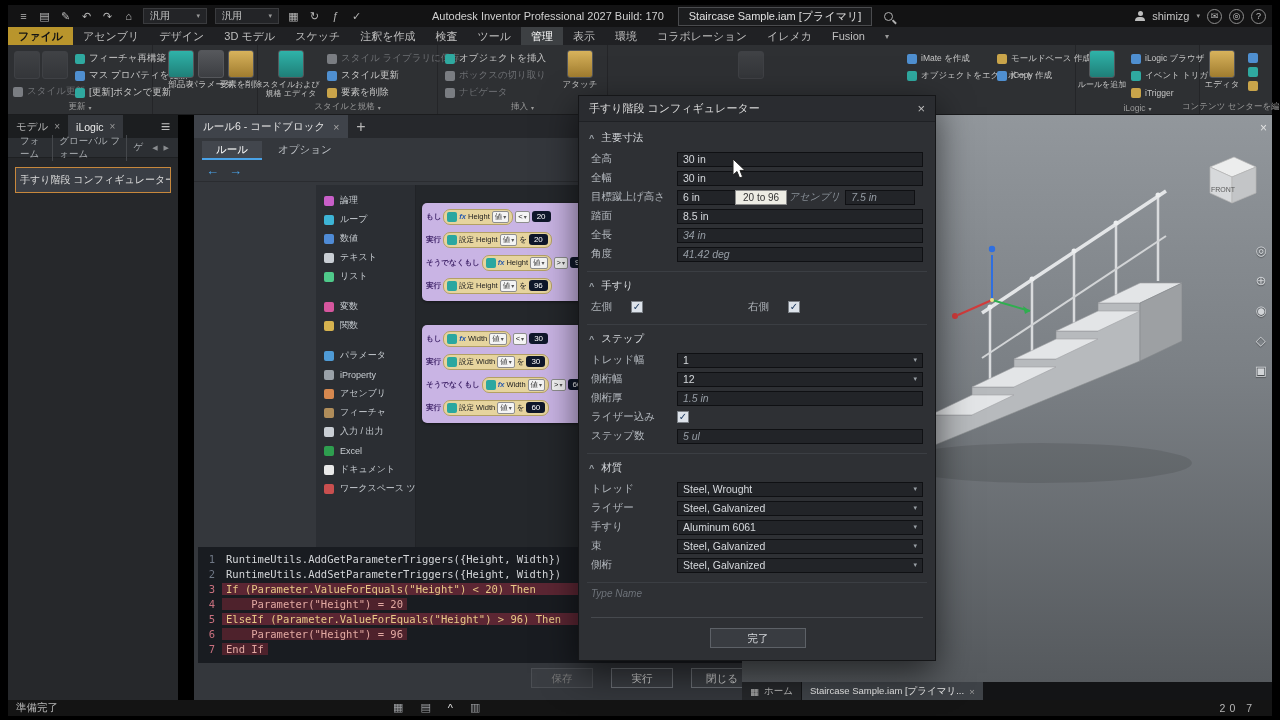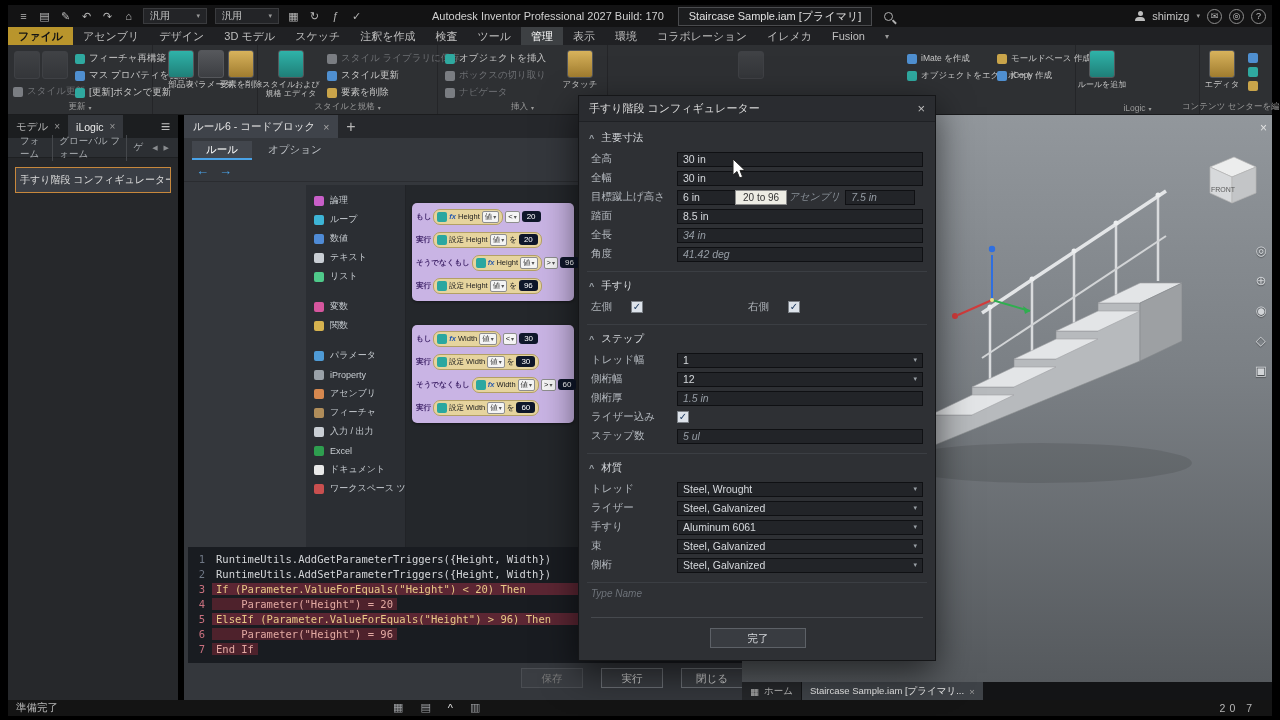--- a/index.html
+++ b/index.html
@@ -62,21 +62,21 @@
   .btab .x{font-size:10px;color:#9a9a9a}
   .bmenu{margin-left:auto;padding:0 8px;display:flex;align-items:center;color:#c0c0c0}
   .bform{height:20px;background:#2c2f33;display:flex;align-items:center;font-size:9.5px;
     color:#a8acb0;padding:0 6px;border-bottom:1px solid #1e2022}
   .bform span.itm{padding:0 6px;border-right:1px solid #45484c}
   .bform .arr{margin-left:auto;font-size:7px;color:#8a8d90;padding:0 3px}
   .config-btn{margin:9px 7px;border:1px solid #c8883c;background:#3a3e45;color:#ddd;
     font-size:10px;padding:5px 4px;text-align:center;white-space:nowrap;overflow:hidden}
 
   
-  .editor{left:184px;top:115px;width:564px;height:585px;background:#34373c}
+  .editor{left:194px;top:115px;width:564px;height:585px;background:#34373c}
   .etabrow{height:23px;background:#26282c;display:flex;align-items:stretch}
   .etab{background:#3f434a;color:#e4e4e4;font-size:10.5px;padding:0 9px;display:flex;
     gap:8px;align-items:center}
   .eplus{padding:0 8px;display:flex;align-items:center;color:#b8b8b8}
   .esub{display:flex;gap:2px;padding:3px 8px 0;background:#34373c;height:22px}
   .esub-tab{padding:2px 14px;font-size:10.5px;color:#bfc3c8}
   .esub-tab.active{background:#42464d;color:#fff;border-bottom:2px solid #4aa3e8}
   .enav{height:22px;display:flex;align-items:center;gap:10px;padding:0 12px;color:#4aa3e8;
     font-size:13px;background:#34373c;border-bottom:1px solid #2a2c30}
   .toolbox{position:absolute;left:122px;top:70px;width:100px;height:362px;background:#2b2e33;
@@ -336,20 +336,34 @@
           <span>iCopy 作成</span>
         </div>
       </div>
     </div>
 
     <div class="rgroup" style="left:1068px;width:124px">
       <div class="rbig" style="left:2px;top:5px;width:48px">
         <span class="rbig-ic teal"></span>
         <span class="rbig-lb" style="font-size:8px">ルールを追加</span>
       </div>
+      <div class="abs" style="left:52px;top:5px;font-size:8.5px">
+        <div class="rsmall">
+          <span class="ric blue"></span>
+          <span>iLogic ブラウザ</span>
+        </div>
+        <div class="rsmall">
+          <span class="ric"></span>
+          <span>イベント トリガ</span>
+        </div>
+        <div class="rsmall">
+          <span class="ric gold"></span>
+          <span>iTrigger</span>
+        </div>
+      </div>
       <div class="rgroup-label">
           <span>iLogic</span>
         <span style="font-size:6px">▾</span>
         </div>
     </div>
 
     <div class="rgroup" style="left:1192px;width:70px;border-right:none">
       <div class="rbig" style="left:4px;top:5px;width:36px">
         <span class="rbig-ic gold"></span>
         <span class="rbig-lb">エディタ</span>

